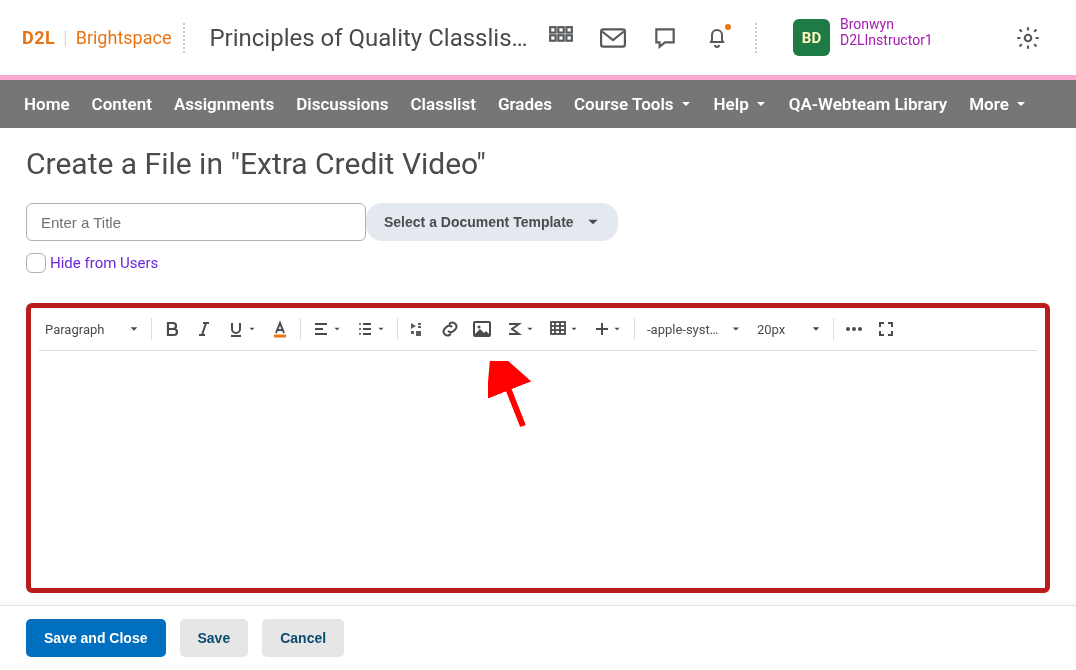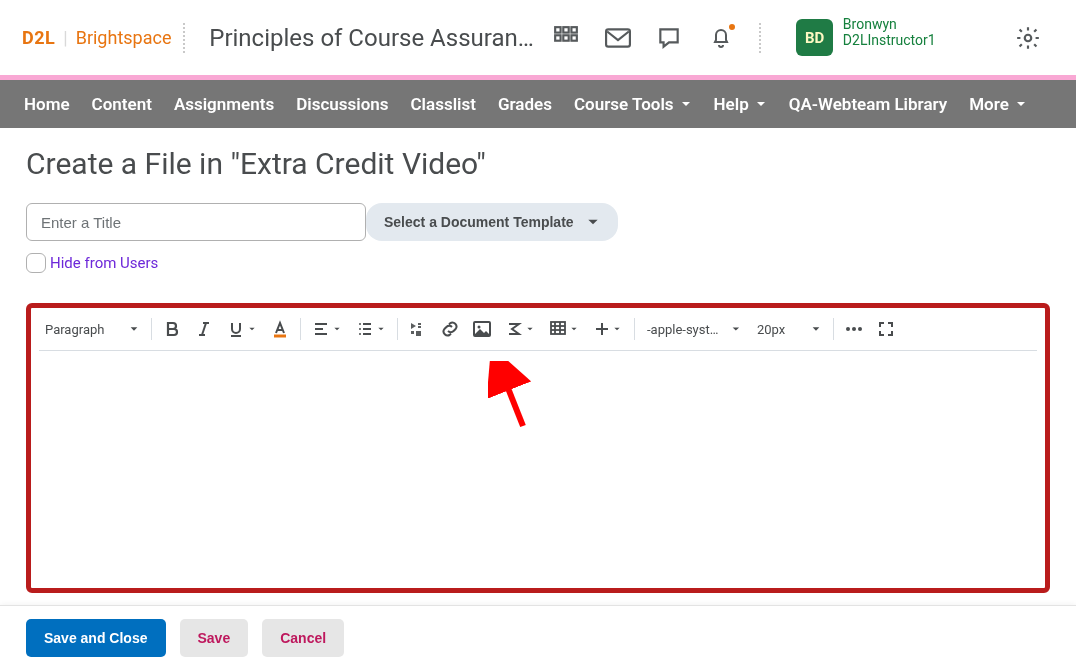--- a/index.html
+++ b/index.html
@@ -7,21 +7,21 @@
   .header { display:flex; align-items:center; height:80px; padding:0 22px; border-bottom:5px solid #f9a8d4;}
   .logo-d2l { font-weight:700; color:#e87511; font-size:18px; letter-spacing:0.5px;}
   .logo-div { color:#d9d9d9; margin:0 8px; font-size:18px;}
   .logo-brightspace { color:#e87511; font-size:18px; font-weight:400;}
   .vdots { display:inline-block; width:14px; border-left:2px dotted #c9c9c9; height:30px; margin:0 12px;}
   .course-title { font-size:24px; color:#494c4e; white-space:nowrap; overflow:hidden; text-overflow:ellipsis; max-width:340px;}
   .header-spacer { flex:1; }
   .hicon { width:28px; height:28px; display:flex; align-items:center; justify-content:center; margin:0 12px; color:#565a5c; cursor:pointer; position:relative;}
   .notif-dot { position:absolute; top:-2px; right:-2px; width:10px; height:10px; border-radius:50%; background:#e87511; border:2px solid #fff;}
   .avatar { width:37px; height:37px; border-radius:6px; background:#1f7b45; color:#fef9c3; font-weight:700; display:flex; align-items:center; justify-content:center; font-size:15px; margin-left:12px;}
-  .username { margin:0 12px 12px 10px; font-size:14px; color:#15803d;}
+  .username { margin:0 12px 12px 10px; font-size:14px; color:#a21caf;}
   .navbar { background:#767676; display:flex; align-items:center; height:48px; padding:0 24px; gap:22px; color:#fff;}
   .nav-item { font-size:17px; font-weight:600; display:flex; align-items:center; gap:6px; cursor:pointer;}
   .page { padding:12px 26px 0 26px;}
   h1.page-title { font-size:30px; font-weight:400; color:#494c4e; margin:6px 0 22px 0;}
   .row { display:flex; align-items:center; }
   .title-input { width:340px; height:38px; border:1px solid #b0b0b0; border-radius:6px; padding:0 14px; font-size:15px; color:#6e7376;}
   .title-input::placeholder { color:#6e7376;}
   .tmpl-btn { height:38px; border:none; border-radius:16px; background:#e3e9ef; color:#494c4e; font-size:14px; font-weight:600; padding:0 18px; display:flex; align-items:center; gap:12px; cursor:pointer;}
   .hide-row { display:flex; align-items:center; gap:4px; margin-top:12px; font-size:15px; color:#6d28d9;}
   .chk { width:20px; height:20px; border:1.5px solid #b0b0b0; border-radius:6px; display:inline-block; cursor:pointer;}
@@ -29,33 +29,33 @@
   .toolbar { height:42px; display:flex; align-items:center; padding:0 6px; color:#494c4e;}
   .tb-sel { display:flex; align-items:center; gap:8px; font-size:13px; padding:0 8px; height:30px; cursor:pointer; border-radius:4px;}
   .tb-sel.fixed { width:110px; justify-content:space-between;}
   .tb-btn { width:32px; height:30px; display:flex; align-items:center; justify-content:center; cursor:pointer; border-radius:4px;}
   .tb-sep { width:1px; height:22px; background:#d8dde2; margin:0 4px;}
   .ed-divider { height:1px; background:#d8dde2; margin:0 8px;}
   .arrow { position:absolute; left:457px; top:53px; pointer-events:none;}
   .footer { position:fixed; bottom:0; left:0; right:0; height:64px; background:#fff; box-shadow:0 -1px 0 #e3e3e3, 0 -2px 6px rgba(0,0,0,0.05); display:flex; align-items:center; padding:0 26px; gap:14px;}
   .btn { height:38px; border:none; border-radius:5px; padding:0 18px; font-size:14px; font-weight:600; cursor:pointer;}
   .btn-primary { background:#006fbf; color:#fff;}
-  .btn-secondary { background:#e6e6e6; color:#be185d;}
+  .btn-secondary { background:#e6e6e6; color:#0c4a6e;}
   svg { display:block;}
   .chev { display:inline-block;}
 </style>
 </head>
 <body>
 
 <div class="header">
   <span class="logo-d2l">D2L</span>
   <span class="logo-div">|</span>
   <span class="logo-brightspace">Brightspace</span>
   <span class="vdots"></span>
-  <span class="course-title">Principles of Course Assuranc…</span>
+  <span class="course-title">Principles of Quality Classlist…</span>
   <span class="header-spacer"></span>
 
   <span class="hicon">
     <svg width="26" height="26" viewBox="0 0 24 24" fill="none" stroke="currentColor" stroke-width="2">
         <rect x="2" y="2" width="5" height="5"></rect>
         <rect x="9.5" y="2" width="5" height="5"></rect>
         <rect x="17" y="2" width="5" height="5"></rect>
         <rect x="2" y="9.5" width="5" height="5"></rect>
         <rect x="9.5" y="9.5" width="5" height="5"></rect>
         <rect x="17" y="9.5" width="5" height="5"></rect>

